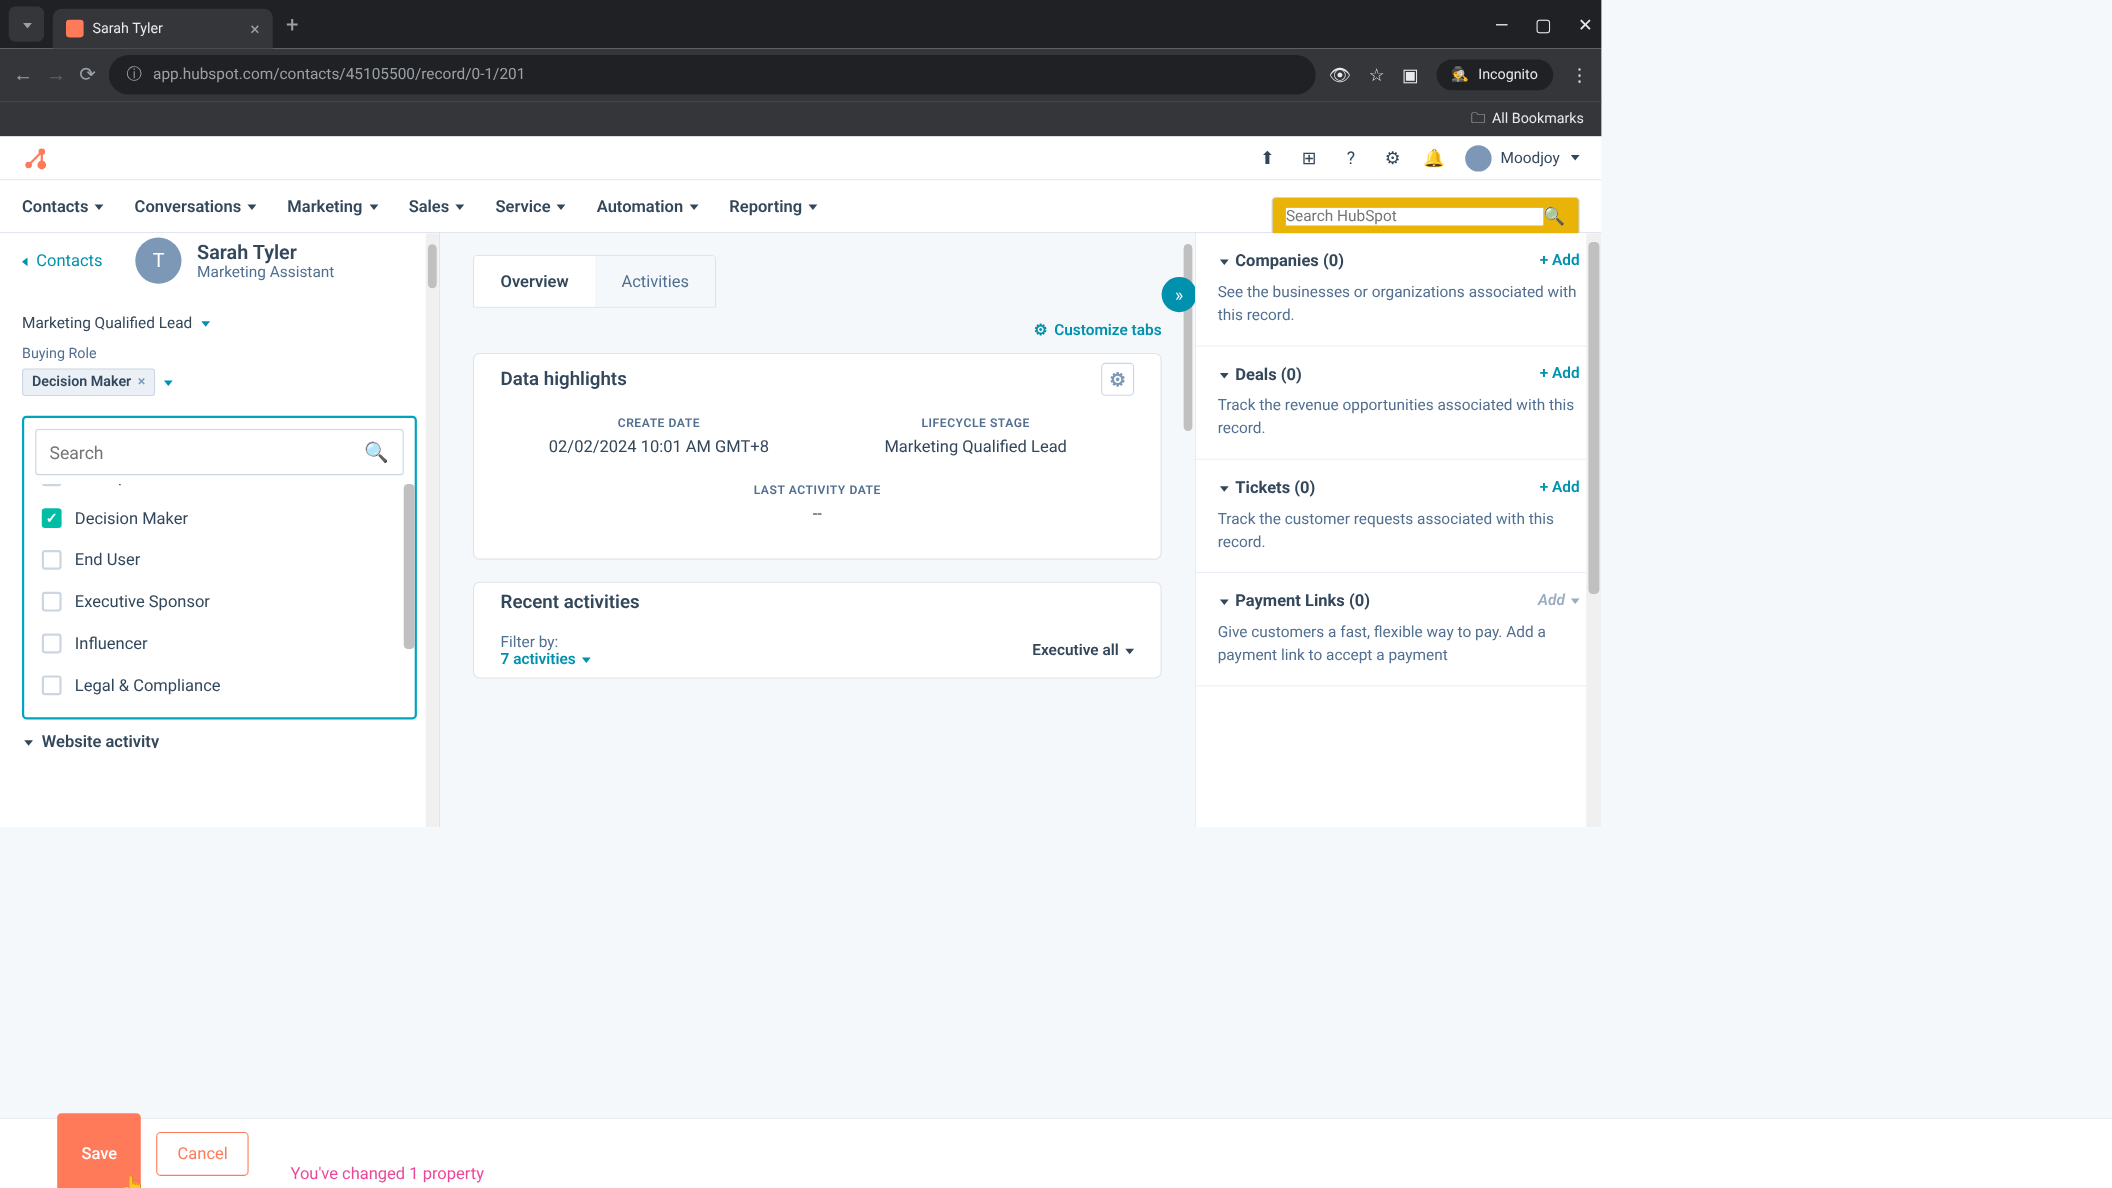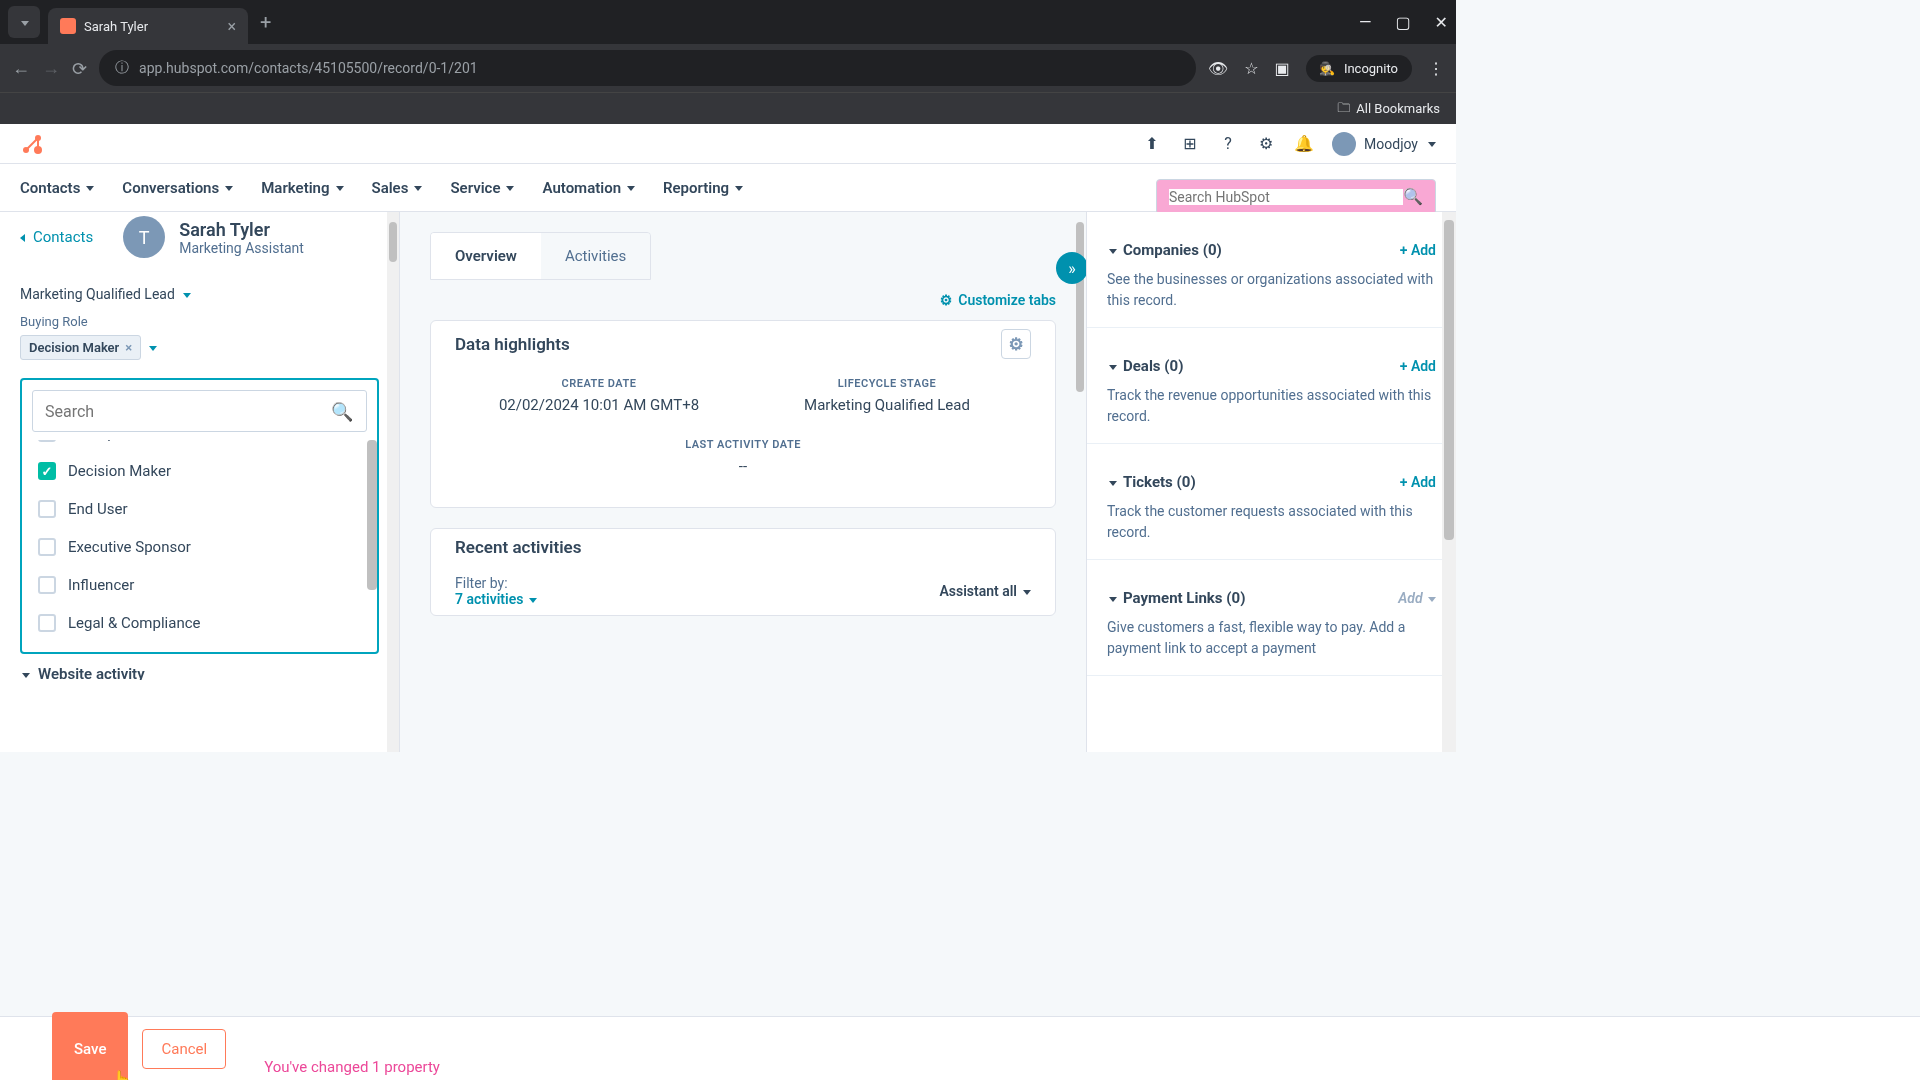--- a/index.html
+++ b/index.html
@@ -29,21 +29,21 @@
   .app-header { background: #fff; height: 40px; display: flex; align-items: center; padding: 0 20px; border-bottom: 1px solid #dfe3eb; }
   .logo { width: 24px; height: 24px; }
   .header-right { margin-left: auto; display: flex; align-items: center; gap: 18px; }
   .header-icon { width: 20px; height: 20px; color: #33475b; cursor: pointer; display: flex; align-items: center; justify-content: center; }
   .user-menu { display: flex; align-items: center; gap: 8px; color: #33475b; font-size: 14px; cursor: pointer; }
   .avatar-sm { width: 24px; height: 24px; border-radius: 50%; background: #7c98b6; }
   
   
   .nav-bar { background: #fff; height: 48px; display: flex; align-items: center; padding: 0 20px; border-bottom: 1px solid #dfe3eb; }
   .nav-item { color: #33475b; font-size: 15px; font-weight: 600; margin-right: 28px; cursor: pointer; display: flex; align-items: center; gap: 4px; }
-  .search-box { margin-left: auto; display: flex; align-items: center; background: #f9a8d4; border: 1px solid #cbd6e2; border-radius: 4px; height: 36px; width: 280px; padding: 0 12px; margin-top: 18px; }
+  .search-box { margin-left: auto; display: flex; align-items: center; background: #eab308; border: 1px solid #cbd6e2; border-radius: 4px; height: 36px; width: 280px; padding: 0 12px; margin-top: 18px; }
   .search-box input { border: none; outline: none; flex: 1; font-size: 14px; color: #33475b; }
   
   
   .main { display: flex; height: calc(100% - 212px - 64px); position: relative; }
   
   
   .left-panel { width: 400px; background: #fff; border-right: 1px solid #dfe3eb; overflow-y: auto; position: relative; }
   .left-scroll { position: absolute; right: 0; top: 0; width: 12px; height: 100%; background: #f0f0f0; }
   .left-scroll-thumb { position: absolute; right: 2px; top: 10px; width: 8px; height: 40px; background: #c0c0c0; border-radius: 4px; }
   .back-link { display: flex; align-items: center; gap: 6px; color: #0091ae; font-size: 15px; padding: 16px 20px 0; cursor: pointer; }
@@ -93,21 +93,21 @@
   .filter-row { display: flex; align-items: center; justify-content: space-between; font-size: 14px; color: #516f90; }
   .filter-dd { color: #0091ae; font-weight: 600; cursor: pointer; display: flex; align-items: flex-end; gap: 4px; }
   
   .expand-btn { position: absolute; right: -2px; top: 40px; width: 32px; height: 32px; background: #0091ae; border-radius: 50%; display: flex; align-items: center; justify-content: center; color: #fff; cursor: pointer; font-size: 16px; z-index: 5; }
   
   
   .right-panel { width: 370px; background: #fff; border-left: 1px solid #dfe3eb; overflow-y: auto; position: relative; }
   .right-scroll { position: absolute; right: 0; top: 0; width: 14px; height: 100%; background: #f0f0f0; }
   .right-scroll-thumb { position: absolute; right: 2px; top: 8px; width: 10px; height: 320px; background: #c0c0c0; border-radius: 4px; }
   .assoc-section { padding: 16px 20px; border-bottom: 1px solid #eaf0f6; }
-  .assoc-header { display: flex; align-items: center; justify-content: space-between; margin-bottom: 10px; margin-top: 13px; }
+  .assoc-header { display: flex; align-items: center; justify-content: space-between; margin-bottom: 10px; }
   .assoc-title { display: flex; align-items: center; gap: 6px; font-size: 15px; font-weight: 700; color: #33475b; cursor: pointer; }
   .add-link { color: #0091ae; font-size: 14px; font-weight: 600; cursor: pointer; }
   .add-link.muted { color: #99acc2; font-style: italic; }
   .assoc-desc { font-size: 14px; color: #516f90; line-height: 1.5; }
   
   
   .save-bar { position: fixed; bottom: 0; left: 0; right: 0; height: 64px; background: #fff; border-top: 1px solid #dfe3eb; display: flex; align-items: center; padding: 0 52px; gap: 14px; z-index: 10; }
   .btn-save { background: #ff7a59; color: #fff; border: none; border-radius: 4px; padding: 28px 22px; font-size: 15px; font-weight: 500; cursor: pointer; position: relative; }
   .btn-cancel { background: #fff; color: #ff7a59; border: 1px solid #ff7a59; border-radius: 4px; padding: 10px 18px; font-size: 15px; cursor: pointer; }
   .save-msg { color: #ec4899; font-size: 15px; margin-left: 24px; margin-top: 36px; }
@@ -328,21 +328,21 @@
     <div class="card">
       <div class="card-title">
           <span>Recent activities</span>
         </div>
       <div class="filter-row">
         <span><span>Filter by:</span> <span class="filter-dd">
               <span>7 activities</span>
               <span class="caret-down"></span>
             </span></span>
         <span class="filter-dd" style="color:#33475b">
-            <span>Assistant all</span>
+            <span>Executive all</span>
             <span class="caret-down"></span>
           </span>
       </div>
     </div>
     <div class="expand-btn">»</div>
     <div class="mid-scroll">
         <div class="mid-scroll-thumb"></div>
       </div>
   </div>
 

